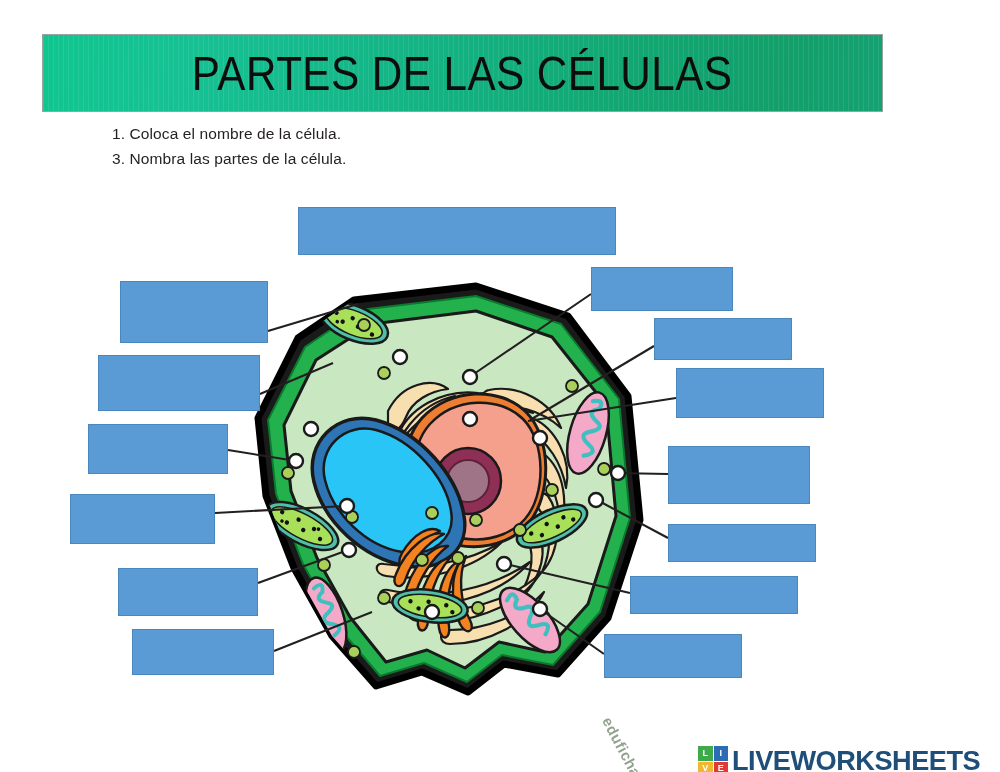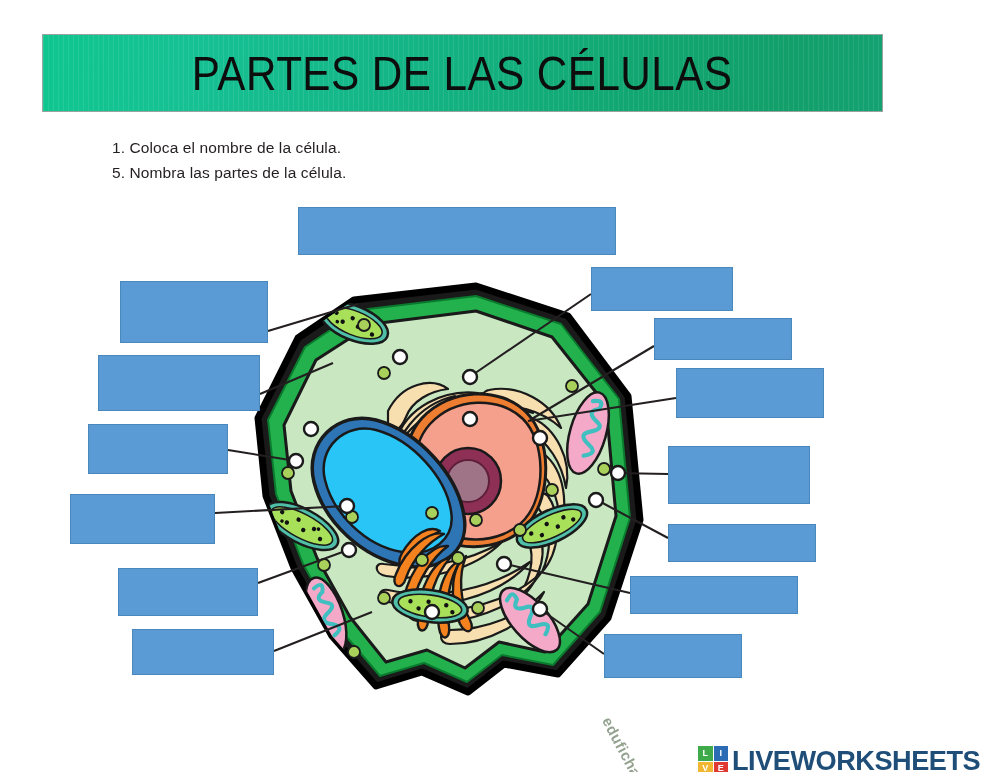--- a/index.html
+++ b/index.html
@@ -26,21 +26,21 @@
   }
   .banner-title{
     position:relative;z-index:2;
     font-family:"Liberation Sans",sans-serif;
     font-size:48px;font-weight:400;color:#0d0d0d;
     letter-spacing:0.5px;white-space:nowrap;
     transform:scaleX(0.88);transform-origin:center;
   }
 
   
-  .instructions{position:absolute;left:112px;top:110px;width:520px;margin-top:14px;}
+  .instructions{position:absolute;left:112px;top:110px;width:520px;}
   .instr-line{
     font-size:15.5px;color:#231f20;line-height:1.00;
     margin-bottom:9px;font-weight:400;letter-spacing:0.1px;
   }
 
   
   .heading-row{
     position:absolute;left:60px;top:186px;width:860px;height:58px;
   }
   .h-word{
@@ -105,21 +105,21 @@
 <body>
 
 <div id="sheet">
 
   <div class="banner">
     <div class="banner-title">PARTES DE LAS CÉLULAS</div>
   </div>
 
   <div class="instructions">
     <div class="instr-line">1. Coloca el nombre de la célula.</div>
-    <div class="instr-line">5. Nombra las partes de la célula.</div>
+    <div class="instr-line">3. Nombra las partes de la célula.</div>
   </div>
 
   <input class="ansbox-title" type="text" placeholder="" style="">
 
   <div id="cellwrap">
     <svg id="cellsvg" width="428" height="440" viewBox="0 0 428 440" xmlns="http://www.w3.org/2000/svg">
       <defs>
         <clipPath id="cellclip">
           <path d="M118,32 L240,18 L332,48 L392,128 L404,252 L372,350 L322,406 L268,396
                    L232,424 L186,404 L140,418 L96,368 L58,300 L30,228 L22,150 L62,70 Z"></path>

